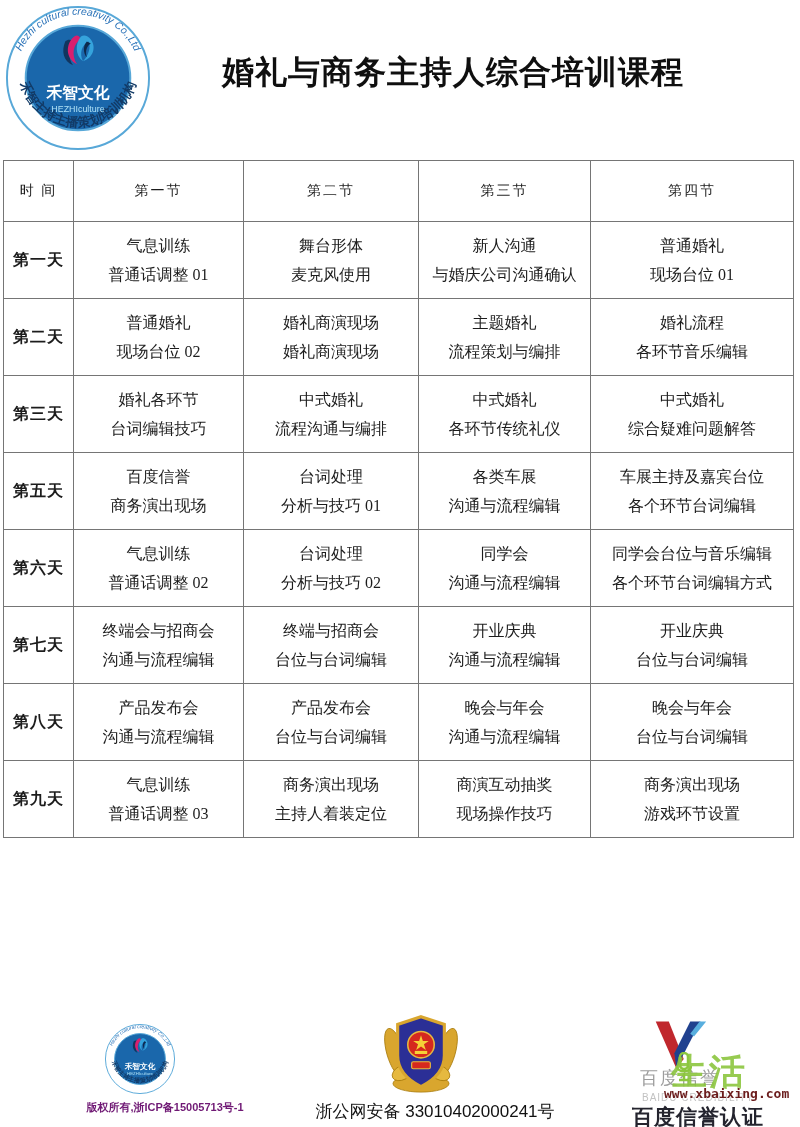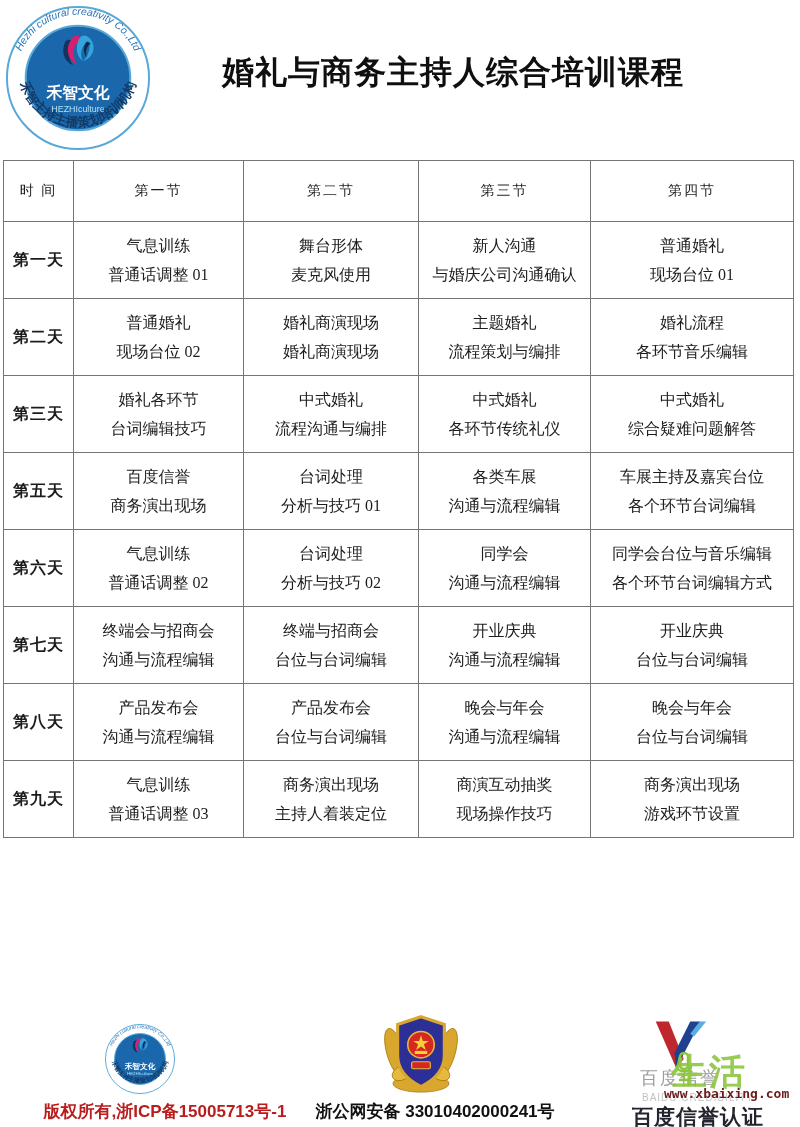--- a/index.html
+++ b/index.html
@@ -19,25 +19,25 @@
       padding:0;color:#1c1c1c;background:#fff;}
   table.schedule th{height:60px;font-size:14px;font-weight:400;letter-spacing:2px;}
   table.schedule td{height:76px;font-size:16px;}
   td.day{font-size:17px;font-weight:600;letter-spacing:1px;}
   .cell-line{display:block;line-height:29px;white-space:nowrap;}
 
   
   .logo-footer{position:absolute;left:104px;top:1023px;width:72px;height:72px;}
   .icp-text{position:absolute;left:35px;top:1100px;width:260px;text-align:center;
       font-family:"Liberation Sans","DejaVu Sans",sans-serif;
-      font-size:17px;font-weight:bold;color:#b91c1c;white-space:nowrap;}
+      font-size:11px;font-weight:bold;color:#701a75;white-space:nowrap;}
   .badge{position:absolute;left:382px;top:1012px;width:78px;height:84px;}
   .police-text{position:absolute;left:300px;top:1100px;width:270px;text-align:center;
       font-family:"Liberation Sans","DejaVu Sans",sans-serif;
-      font-size:17px;font-weight:bold;color:#111;white-space:nowrap;}
+      font-size:17px;font-weight:normal;color:#111;white-space:nowrap;}
   .baidu-v{position:absolute;left:650px;top:1016px;width:60px;height:56px;}
   .baidu-name{position:absolute;left:640px;top:1066px;width:130px;text-align:left;
       font-family:"Liberation Sans","DejaVu Sans",sans-serif;
       font-size:18px;color:#9c9c9c;letter-spacing:2px;white-space:nowrap;}
   .baidu-en{position:absolute;left:642px;top:1092px;width:140px;
       font-family:"Liberation Sans","DejaVu Sans",sans-serif;
       font-size:10px;color:#c2c2c2;letter-spacing:1px;white-space:nowrap;}
   .baidu-cert{position:absolute;left:632px;top:1103px;width:170px;
       font-family:"Liberation Sans","DejaVu Sans",sans-serif;
       font-size:21px;font-weight:bold;color:#24242e;letter-spacing:1px;white-space:nowrap;}

